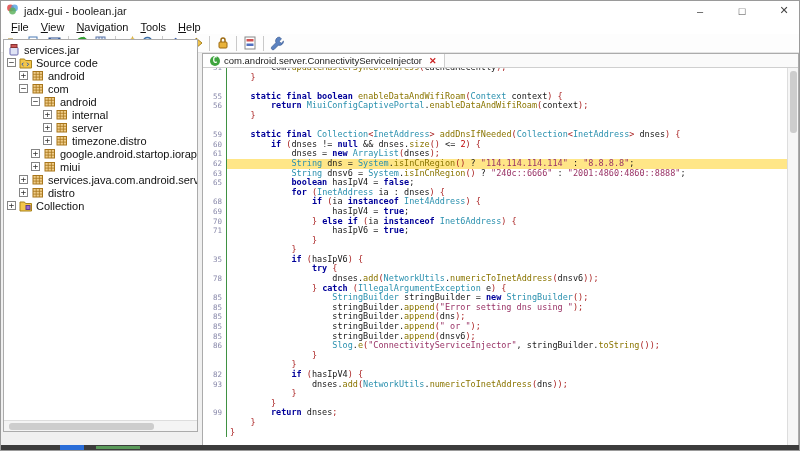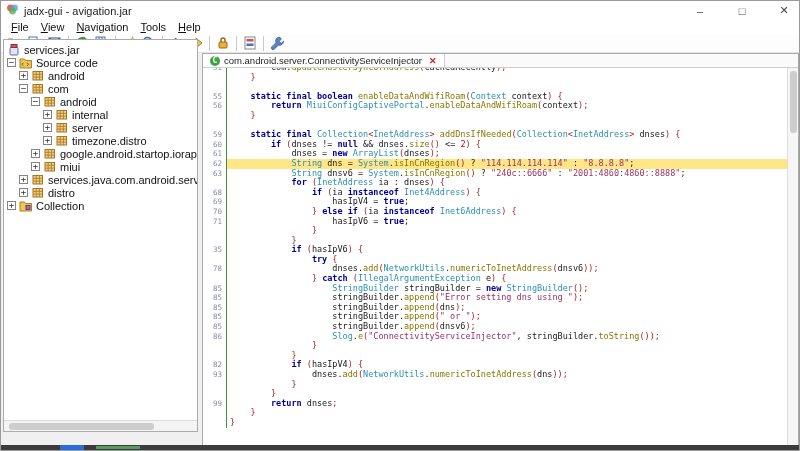--- a/index.html
+++ b/index.html
@@ -91,21 +91,21 @@
 <div class="win">
 
   <div class="titlebar">
     <span>
       <svg width="13" height="13" viewBox="0 0 13 13">
         <circle cx="4.5" cy="5" r="3.4" fill="#e05050" opacity="0.9"></circle>
         <circle cx="8.5" cy="5" r="3.4" fill="#50a0e0" opacity="0.8"></circle>
         <circle cx="6.5" cy="8" r="3.4" fill="#58b058" opacity="0.8"></circle>
       </svg>
     </span>
-    <span class="title">jadx-gui - avigation.jar</span>
+    <span class="title">jadx-gui - boolean.jar</span>
     <span class="winctl">
       <span>–</span>
       <span>□</span>
       <span>✕</span>
     </span>
   </div>
 
   <div class="menubar" id="menubar">
       <span class="menu-item"><u>F</u>ile</span>
       <span class="menu-item"><u>V</u>iew</span>
@@ -318,20 +318,21 @@
           <div class="crow"><span class="ln"></span><span class="ct"></span></div>
           <div class="crow"><span class="ln">55</span><span class="ct"><span class="tok-k" style="color: rgb(0, 0, 153);">    static final boolean </span><span class="tok-m" style="color: rgb(138, 117, 0);">enableDataAndWifiRoam</span><span class="tok-p" style="color: rgb(170, 34, 34);">(</span><span class="tok-t" style="color: rgb(43, 145, 175);">Context</span><span class="tok-d" style="color: rgb(26, 26, 26);"> context</span><span class="tok-p" style="color: rgb(170, 34, 34);">) {</span></span></div>
           <div class="crow"><span class="ln">56</span><span class="ct"><span class="tok-k" style="color: rgb(0, 0, 153);">        return </span><span class="tok-t" style="color: rgb(43, 145, 175);">MiuiConfigCaptivePortal</span><span class="tok-d" style="color: rgb(26, 26, 26);">.</span><span class="tok-m" style="color: rgb(138, 117, 0);">enableDataAndWifiRoam</span><span class="tok-p" style="color: rgb(170, 34, 34);">(</span><span class="tok-d" style="color: rgb(26, 26, 26);">context</span><span class="tok-p" style="color: rgb(170, 34, 34);">);</span></span></div>
           <div class="crow"><span class="ln"></span><span class="ct"><span class="tok-p" style="color: rgb(170, 34, 34);">    }</span></span></div>
           <div class="crow"><span class="ln"></span><span class="ct"></span></div>
           <div class="crow"><span class="ln">59</span><span class="ct"><span class="tok-k" style="color: rgb(0, 0, 153);">    static final </span><span class="tok-t" style="color: rgb(43, 145, 175);">Collection</span><span class="tok-p" style="color: rgb(170, 34, 34);">&lt;</span><span class="tok-t" style="color: rgb(43, 145, 175);">InetAddress</span><span class="tok-p" style="color: rgb(170, 34, 34);">&gt; </span><span class="tok-m" style="color: rgb(138, 117, 0);">addDnsIfNeeded</span><span class="tok-p" style="color: rgb(170, 34, 34);">(</span><span class="tok-t" style="color: rgb(43, 145, 175);">Collection</span><span class="tok-p" style="color: rgb(170, 34, 34);">&lt;</span><span class="tok-t" style="color: rgb(43, 145, 175);">InetAddress</span><span class="tok-p" style="color: rgb(170, 34, 34);">&gt; </span><span class="tok-d" style="color: rgb(26, 26, 26);">dnses</span><span class="tok-p" style="color: rgb(170, 34, 34);">) {</span></span></div>
           <div class="crow"><span class="ln">60</span><span class="ct"><span class="tok-k" style="color: rgb(0, 0, 153);">        if </span><span class="tok-p" style="color: rgb(170, 34, 34);">(</span><span class="tok-d" style="color: rgb(26, 26, 26);">dnses != </span><span class="tok-k" style="color: rgb(0, 0, 153);">null</span><span class="tok-d" style="color: rgb(26, 26, 26);"> &amp;&amp; dnses.</span><span class="tok-m" style="color: rgb(138, 117, 0);">size</span><span class="tok-p" style="color: rgb(170, 34, 34);">()</span><span class="tok-d" style="color: rgb(26, 26, 26);"> &lt;= </span><span class="tok-n" style="color: rgb(192, 0, 0);">2</span><span class="tok-p" style="color: rgb(170, 34, 34);">) {</span></span></div>
           <div class="crow"><span class="ln">61</span><span class="ct"><span class="tok-d" style="color: rgb(26, 26, 26);">            dnses = </span><span class="tok-k" style="color: rgb(0, 0, 153);">new </span><span class="tok-t" style="color: rgb(43, 145, 175);">ArrayList</span><span class="tok-p" style="color: rgb(170, 34, 34);">(</span><span class="tok-d" style="color: rgb(26, 26, 26);">dnses</span><span class="tok-p" style="color: rgb(170, 34, 34);">);</span></span></div>
           <div class="crow hl"><span class="ln">62</span><span class="ct"><span class="tok-t" style="color: rgb(43, 145, 175);">            String</span><span class="tok-d" style="color: rgb(26, 26, 26);"> dns = </span><span class="tok-t" style="color: rgb(43, 145, 175);">System</span><span class="tok-d" style="color: rgb(26, 26, 26);">.</span><span class="tok-m" style="color: rgb(138, 117, 0);">isInCnRegion</span><span class="tok-p" style="color: rgb(170, 34, 34);">()</span><span class="tok-d" style="color: rgb(26, 26, 26);"> ? </span><span class="tok-s" style="color: rgb(153, 51, 102);">"114.114.114.114"</span><span class="tok-d" style="color: rgb(26, 26, 26);"> : </span><span class="tok-s" style="color: rgb(153, 51, 102);">"8.8.8.8"</span><span class="tok-d" style="color: rgb(26, 26, 26);">;</span></span></div>
           <div class="crow"><span class="ln">63</span><span class="ct"><span class="tok-t" style="color: rgb(43, 145, 175);">            String</span><span class="tok-d" style="color: rgb(26, 26, 26);"> dnsv6 = </span><span class="tok-t" style="color: rgb(43, 145, 175);">System</span><span class="tok-d" style="color: rgb(26, 26, 26);">.</span><span class="tok-m" style="color: rgb(138, 117, 0);">isInCnRegion</span><span class="tok-p" style="color: rgb(170, 34, 34);">()</span><span class="tok-d" style="color: rgb(26, 26, 26);"> ? </span><span class="tok-s" style="color: rgb(153, 51, 102);">"240c::6666"</span><span class="tok-d" style="color: rgb(26, 26, 26);"> : </span><span class="tok-s" style="color: rgb(153, 51, 102);">"2001:4860:4860::8888"</span><span class="tok-d" style="color: rgb(26, 26, 26);">;</span></span></div>
+          <div class="crow"><span class="ln">65</span><span class="ct"><span class="tok-k" style="color: rgb(0, 0, 153);">            boolean </span><span class="tok-d" style="color: rgb(26, 26, 26);">hasIpV4 = </span><span class="tok-k" style="color: rgb(0, 0, 153);">false</span><span class="tok-d" style="color: rgb(26, 26, 26);">;</span></span></div>
           <div class="crow"><span class="ln"></span><span class="ct"><span class="tok-k" style="color: rgb(0, 0, 153);">            for </span><span class="tok-p" style="color: rgb(170, 34, 34);">(</span><span class="tok-t" style="color: rgb(43, 145, 175);">InetAddress</span><span class="tok-d" style="color: rgb(26, 26, 26);"> ia : dnses</span><span class="tok-p" style="color: rgb(170, 34, 34);">) {</span></span></div>
           <div class="crow"><span class="ln">68</span><span class="ct"><span class="tok-k" style="color: rgb(0, 0, 153);">                if </span><span class="tok-p" style="color: rgb(170, 34, 34);">(</span><span class="tok-d" style="color: rgb(26, 26, 26);">ia </span><span class="tok-k" style="color: rgb(0, 0, 153);">instanceof </span><span class="tok-t" style="color: rgb(43, 145, 175);">Inet4Address</span><span class="tok-p" style="color: rgb(170, 34, 34);">) {</span></span></div>
           <div class="crow"><span class="ln">69</span><span class="ct"><span class="tok-d" style="color: rgb(26, 26, 26);">                    hasIpV4 = </span><span class="tok-k" style="color: rgb(0, 0, 153);">true</span><span class="tok-d" style="color: rgb(26, 26, 26);">;</span></span></div>
           <div class="crow"><span class="ln">70</span><span class="ct"><span class="tok-p" style="color: rgb(170, 34, 34);">                } </span><span class="tok-k" style="color: rgb(0, 0, 153);">else if </span><span class="tok-p" style="color: rgb(170, 34, 34);">(</span><span class="tok-d" style="color: rgb(26, 26, 26);">ia </span><span class="tok-k" style="color: rgb(0, 0, 153);">instanceof </span><span class="tok-t" style="color: rgb(43, 145, 175);">Inet6Address</span><span class="tok-p" style="color: rgb(170, 34, 34);">) {</span></span></div>
           <div class="crow"><span class="ln">71</span><span class="ct"><span class="tok-d" style="color: rgb(26, 26, 26);">                    hasIpV6 = </span><span class="tok-k" style="color: rgb(0, 0, 153);">true</span><span class="tok-d" style="color: rgb(26, 26, 26);">;</span></span></div>
           <div class="crow"><span class="ln"></span><span class="ct"><span class="tok-p" style="color: rgb(170, 34, 34);">                }</span></span></div>
           <div class="crow"><span class="ln"></span><span class="ct"><span class="tok-p" style="color: rgb(170, 34, 34);">            }</span></span></div>
           <div class="crow"><span class="ln">35</span><span class="ct"><span class="tok-k" style="color: rgb(0, 0, 153);">            if </span><span class="tok-p" style="color: rgb(170, 34, 34);">(</span><span class="tok-d" style="color: rgb(26, 26, 26);">hasIpV6</span><span class="tok-p" style="color: rgb(170, 34, 34);">) {</span></span></div>
           <div class="crow"><span class="ln"></span><span class="ct"><span class="tok-k" style="color: rgb(0, 0, 153);">                try </span><span class="tok-p" style="color: rgb(170, 34, 34);">{</span></span></div>
           <div class="crow"><span class="ln">78</span><span class="ct"><span class="tok-d" style="color: rgb(26, 26, 26);">                    dnses.</span><span class="tok-m" style="color: rgb(138, 117, 0);">add</span><span class="tok-p" style="color: rgb(170, 34, 34);">(</span><span class="tok-t" style="color: rgb(43, 145, 175);">NetworkUtils</span><span class="tok-d" style="color: rgb(26, 26, 26);">.</span><span class="tok-m" style="color: rgb(138, 117, 0);">numericToInetAddress</span><span class="tok-p" style="color: rgb(170, 34, 34);">(</span><span class="tok-d" style="color: rgb(26, 26, 26);">dnsv6</span><span class="tok-p" style="color: rgb(170, 34, 34);">));</span></span></div>

